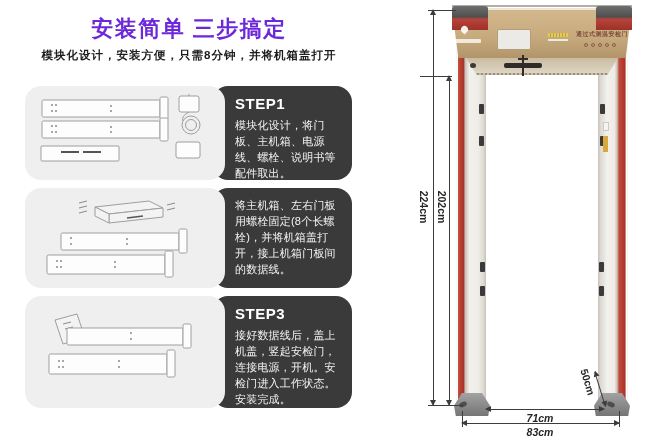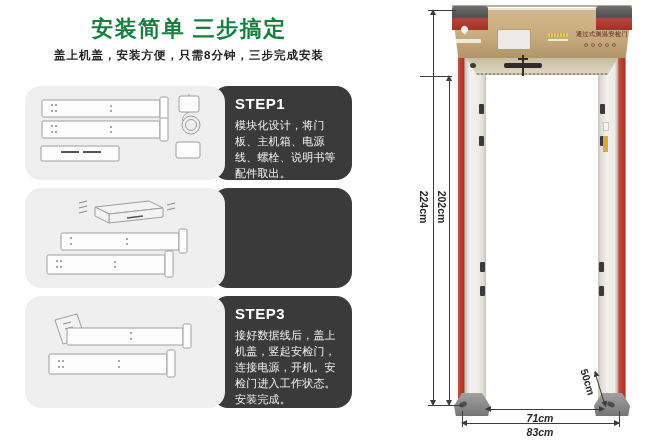--- a/index.html
+++ b/index.html
@@ -3,21 +3,21 @@
 <meta charset="utf-8">
 <style>
   * { margin:0; padding:0; box-sizing:border-box; }
   html,body { width:653px; height:442px; background:#fff; overflow:hidden;
     font-family:"Liberation Sans", sans-serif; }
   .stage { position:relative; width:653px; height:442px; background:#fff; }
 
   
   .install-panel { position:absolute; left:0; top:0; width:420px; height:442px; }
   .guide-title { position:absolute; left:0; top:14px; width:378px; text-align:center;
-    font-size:22px; font-weight:800; color:#15803d; letter-spacing:1.5px; }
+    font-size:22px; font-weight:800; color:#6d28d9; letter-spacing:1.5px; }
   .guide-subtitle { position:absolute; left:0; top:48px; width:378px; text-align:center;
     font-size:11.5px; font-weight:700; color:#1c1c1c; letter-spacing:1px; }
 
   .step-row { position:absolute; left:25px; width:327px; }
   .row-1 { top:86px;  height:94px; }
   .row-2 { top:188px; height:100px; }
   .row-3 { top:296px; height:112px; }
   .step-dark { position:absolute; left:187px; right:0; top:0; bottom:0;
     background:#3a3a3a; border-radius:16px; z-index:1; }
   .step-light { position:absolute; left:0; top:0; bottom:0; width:200px;
@@ -106,21 +106,21 @@
   .rot73 { transform:translate(-50%,-50%) rotate(73deg); }
   .ctr  { transform:translate(-50%,-50%);font-style:italic; }
 </style>
 </head>
 <body>
 
 <div class="stage">
 
   <section class="install-panel">
     <h1 class="guide-title">安装简单 三步搞定</h1>
-    <p class="guide-subtitle">盖上机盖，安装方便，只需8分钟，三步完成安装</p>
+    <p class="guide-subtitle">模块化设计，安装方便，只需8分钟，并将机箱盖打开</p>
 
     <div class="step-row row-1">
       <div class="step-dark"></div>
       <div class="step-light illus">
         <svg width="172" height="82" viewBox="0 0 172 82">
           <g fill="#fdfdfd" stroke="#9e9e9e" stroke-width="1">
             <rect x="3" y="8" width="118" height="17" rx="1.5"></rect>
             <rect x="121" y="5" width="8" height="23" rx="1.5"></rect>
             <rect x="3" y="29" width="118" height="17" rx="1.5"></rect>
             <rect x="121" y="26" width="8" height="23" rx="1.5"></rect>
@@ -193,20 +193,21 @@
             <circle cx="18" cy="68" r="1"></circle>
               <circle cx="18" cy="74" r="1"></circle>
             <circle cx="22" cy="68" r="1"></circle>
               <circle cx="22" cy="74" r="1"></circle>
             <circle cx="76" cy="69" r="1"></circle>
               <circle cx="76" cy="74" r="1"></circle>
           </g>
         </svg>
       </div>
       <div class="step-text">
+        <div class="step-desc">将主机箱、左右门板用螺栓固定(8个长螺栓)，并将机箱盖打开，接上机箱门板间的数据线。</div>
       </div>
     </div>
 
     <div class="step-row row-3">
       <div class="step-dark"></div>
       <div class="step-light illus">
         <svg width="172" height="92" viewBox="0 0 172 92">
           <g fill="#f3f3f3" stroke="#9e9e9e" stroke-width="1">
             <polygon points="16,14 38,8 46,32 24,38"></polygon>
           </g>

